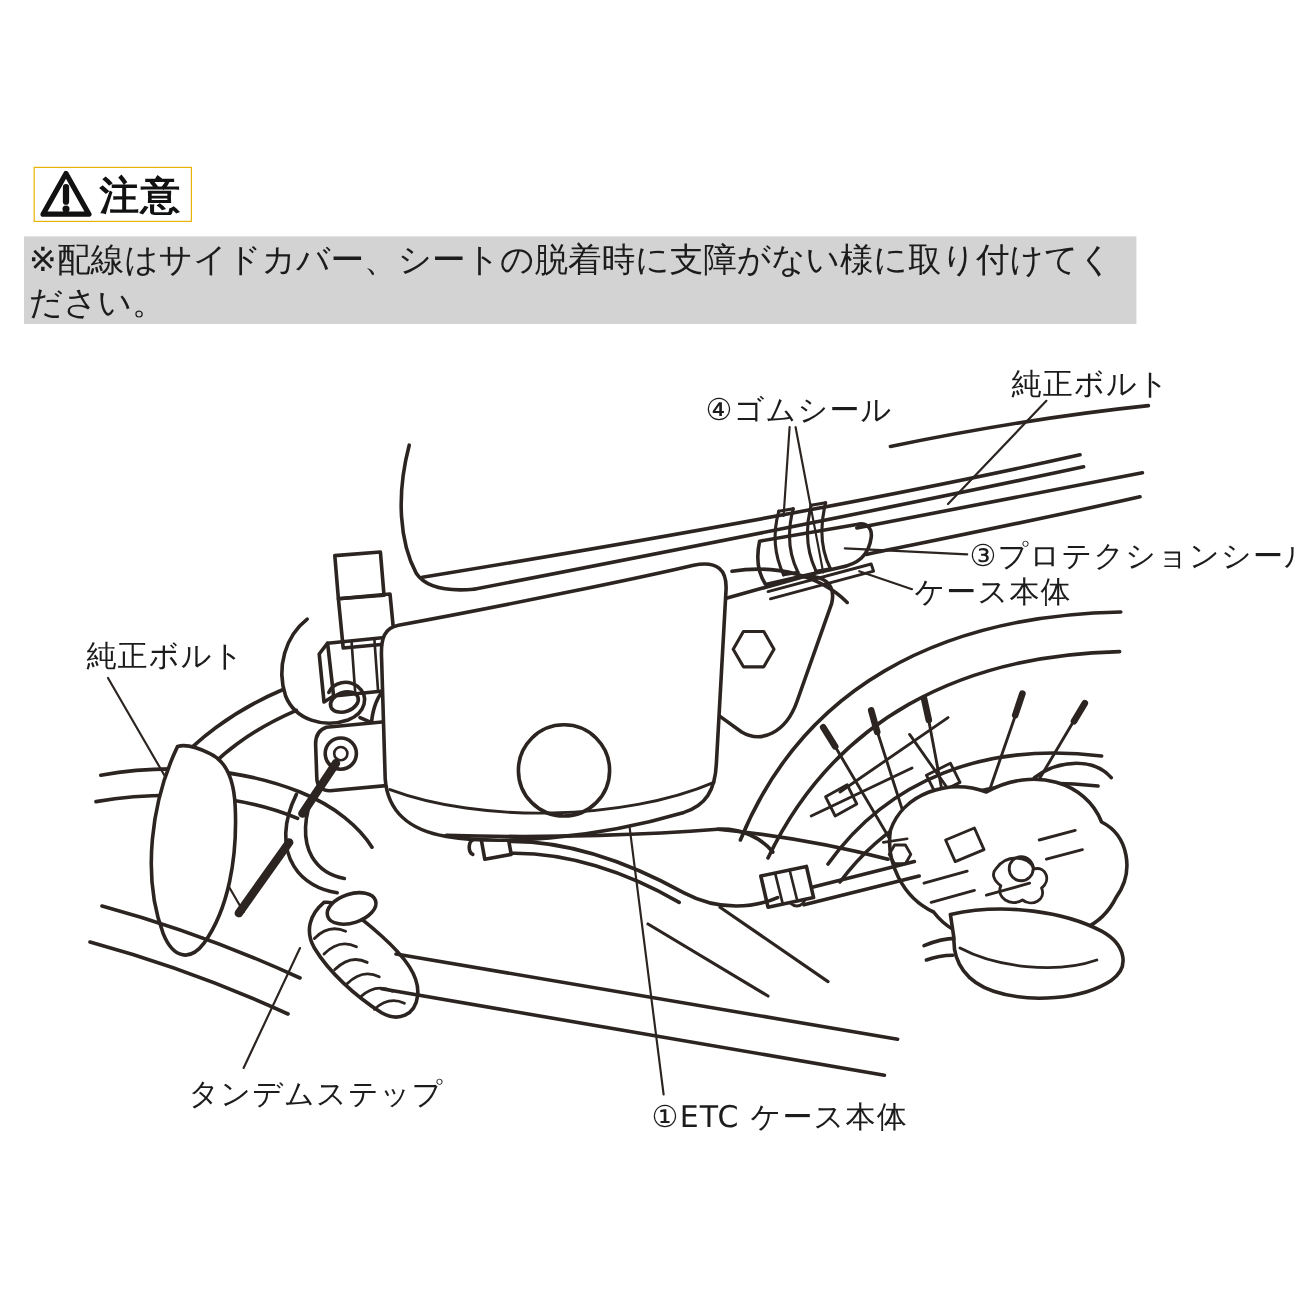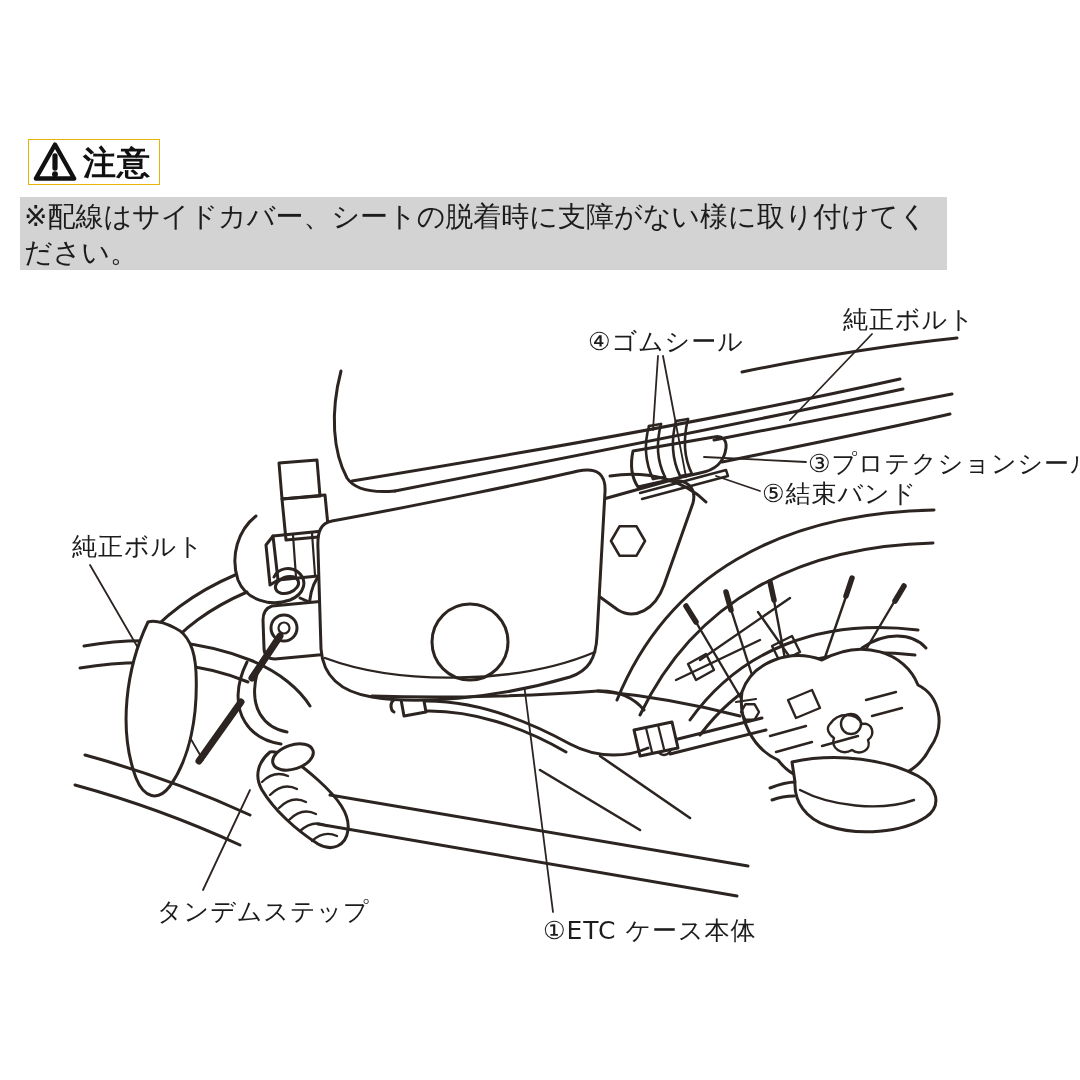--- a/index.html
+++ b/index.html
@@ -206,18 +206,18 @@
       <path d="M372,696 C460,699 548,695 598,691 C618,690 634,698 644,710"></path>
       <path d="M598,691 C650,696 702,706 740,716"></path>
       <path d="M759,712 L754.5,719.8 L745.5,719.8 L741,712 L745.5,704.2 L754.5,704.2 Z" stroke-width="2.4"></path>
       <path d="M736,702 L756,699" stroke-width="2.2"></path>
     </g>
   </svg>
 
   <div class="diagram-label lbl-frame">純正ボルト</div>
   <div class="diagram-label lbl-band">④ゴムシール</div>
   <div class="diagram-label lbl-protection">③プロテクションシール</div>
-  <div class="diagram-label lbl-rubber">⑤結束バンド</div>
+  <div class="diagram-label lbl-rubber">ケース本体</div>
   <div class="diagram-label lbl-bolt">純正ボルト</div>
   <div class="diagram-label lbl-etc">①ETC ケース本体</div>
   <div class="diagram-label lbl-tandem">タンデムステップ</div>
 
 </div>
 
 </body></html>

